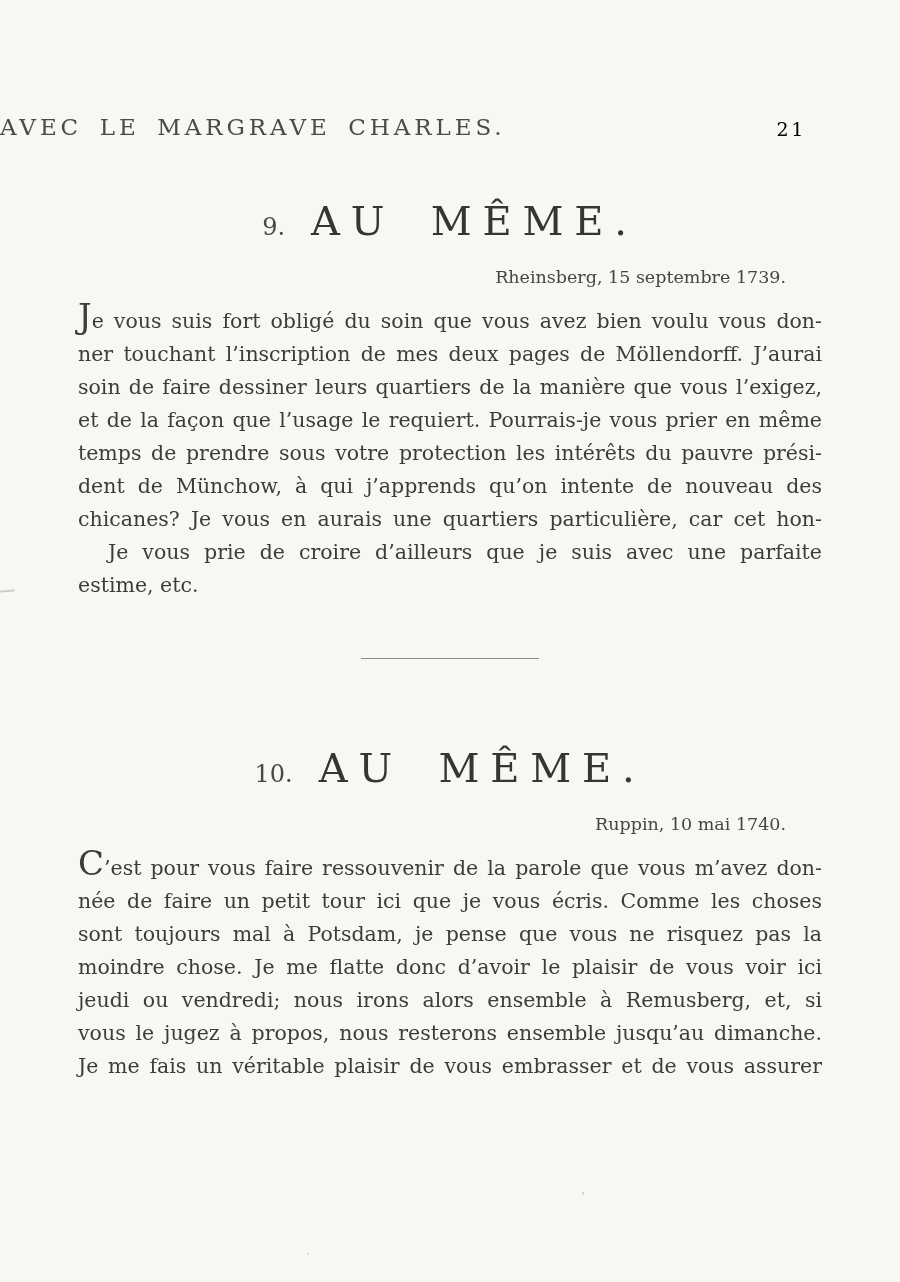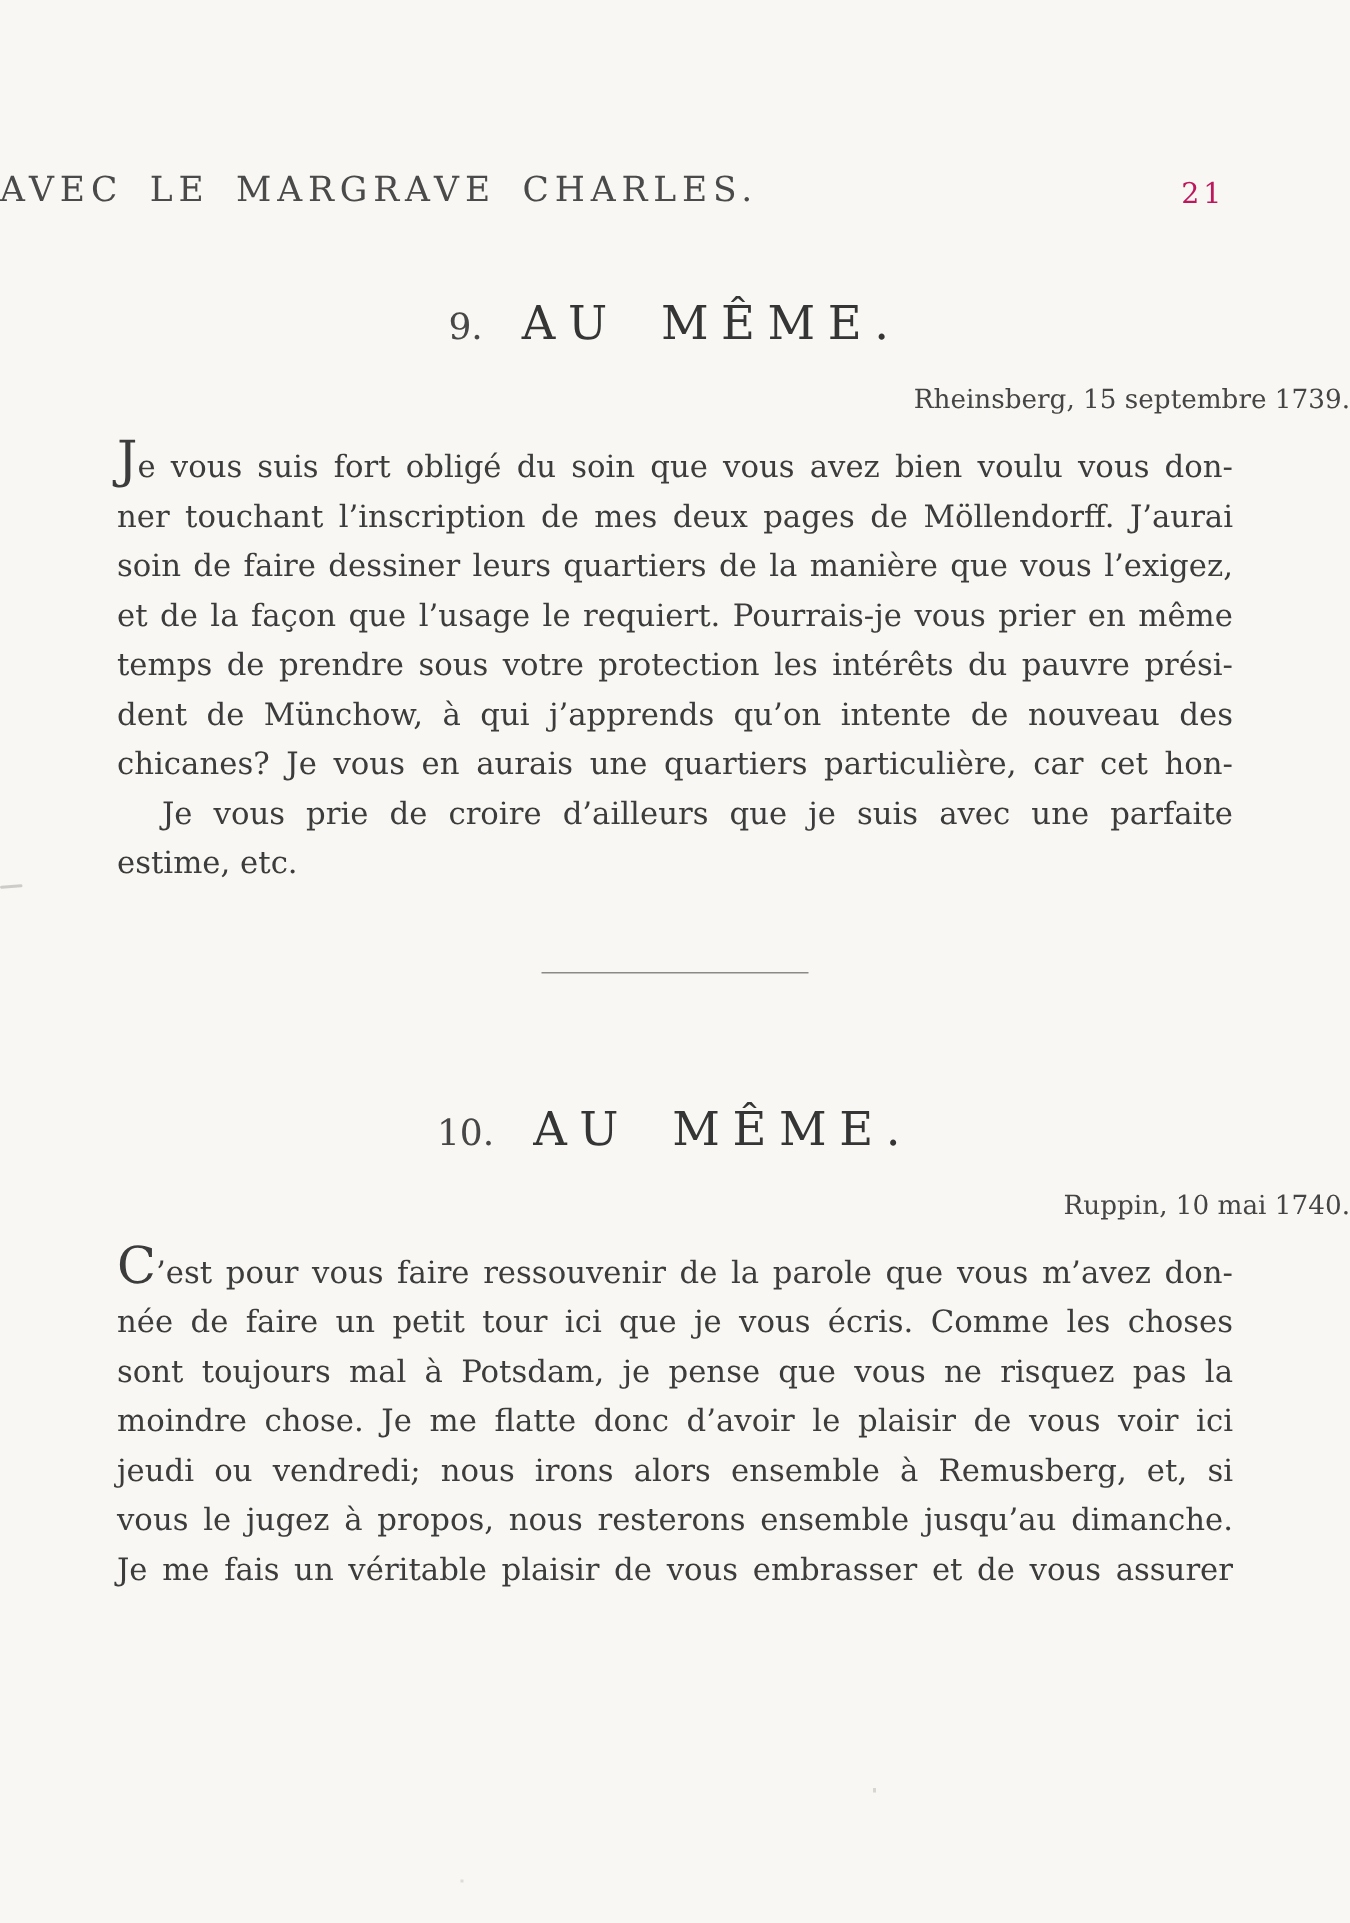--- a/index.html
+++ b/index.html
@@ -24,46 +24,47 @@
   .running-head {
     display: inline-block;
     font-size: 23px;
     letter-spacing: 0.17em;
     word-spacing: 0.28em;
     color: #4a4a4a;
   }
   .page-number {
     position: absolute;
     top: 118px;
-    right: 83px;
+    right: 94px;
     font-size: 19px;
     letter-spacing: 0.14em;
-    color: #be185d;
+    color: #000000;
   }
   
   .letter-heading {
     display: flex;
     justify-content: center;
     align-items: baseline;
     gap: 26px;
     font-weight: normal;
   }
   .letter-9 .letter-heading { margin-top: 58px; }
   .letter-number {
     font-size: 24px;
     color: #474747;
   }
   .letter-title {
-    font-size: 31px;
+    font-size: 40px;
     letter-spacing: 0.27em;
     word-spacing: 0.3em;
     color: #353535;
   }
   .dateline {
     text-align: right;
+    padding-right: 114px;
     font-size: 17.5px;
     margin-top: 23px;
     color: #454545;
   }
   .salutation {
     font-variant: small-caps;
     font-size: 20px;
     letter-spacing: 0.05em;
     margin-left: 122px;
     margin-top: 5px;

